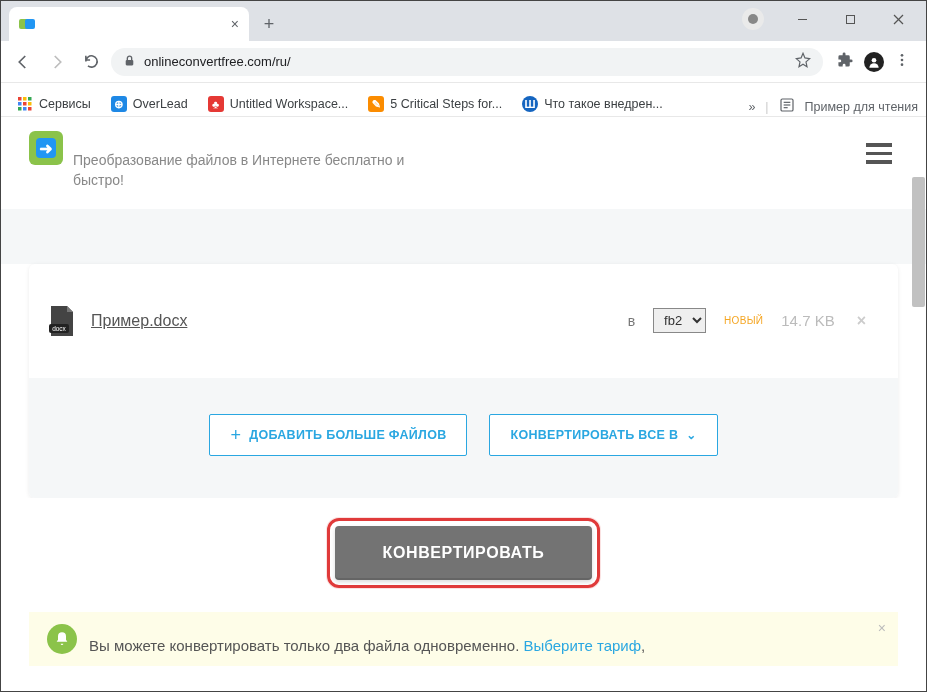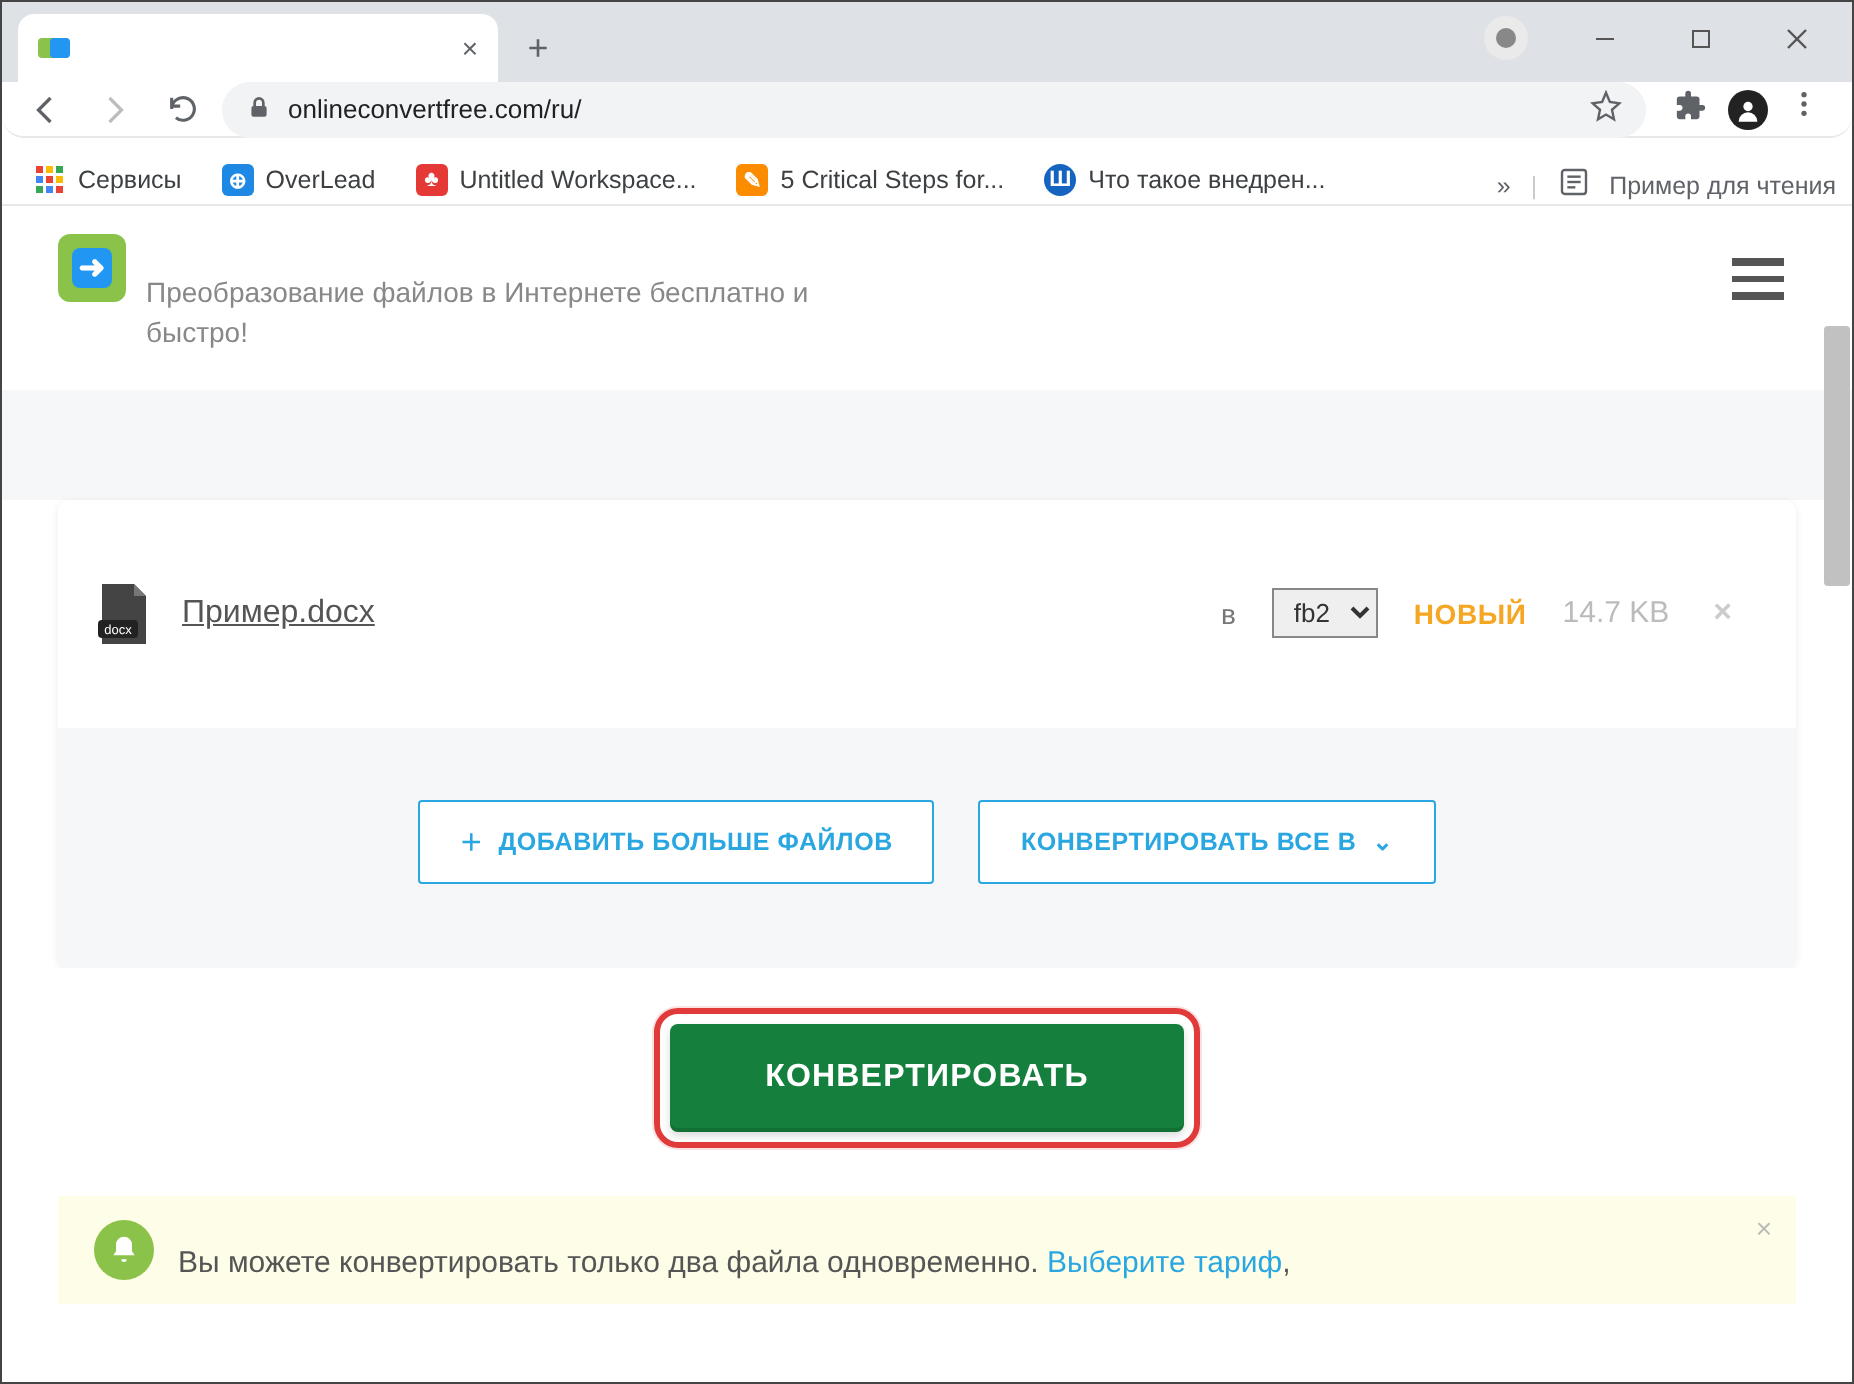--- a/index.html
+++ b/index.html
@@ -8,21 +8,21 @@
 
 .titlebar { height: 40px; background: #dee1e6; display: flex; align-items: flex-end; }
 .tab { background: #fff; height: 34px; margin-left: 8px; border-radius: 8px 8px 0 0; display: flex; align-items: center; padding: 0 10px; min-width: 240px; gap: 8px; font-size: 12px; color: #3c4043; }
 .tab-favicon { width: 16px; height: 16px; display: flex; align-items: center; justify-content: center; }
 .tab-close { color: #5f6368; margin-left: auto; font-size: 14px; cursor: pointer; }
 .newtab { width: 28px; height: 28px; display: flex; align-items: center; justify-content: center; color: #5f6368; margin-left: 6px; margin-bottom: 3px; font-size: 18px; cursor: pointer; }
 .win-controls { margin-left: auto; display: flex; gap: 8px; padding: 0 8px 8px 0; align-items: center; }
 .win-btn { width: 40px; height: 28px; display: flex; align-items: center; justify-content: center; color: #555; }
 .incognito-badge { width: 22px; height: 22px; border-radius: 50%; background: #eaeaea; display: flex; align-items: center; justify-content: center; margin-right: 10px; font-size: 10px; color: #555; }
 
-.addrbar { height: 28px; background: #fff; display: flex; align-items: center; padding: 0 8px; gap: 6px; border-bottom: 1px solid #e8e8e8; border-radius: 11px; }
+.addrbar { height: 42px; background: #fff; display: flex; align-items: center; padding: 0 8px; gap: 6px; border-bottom: 1px solid #e8e8e8; }
 .nav-btn { width: 28px; height: 28px; display: flex; align-items: center; justify-content: center; color: #5f6368; border-radius: 50%; }
 .nav-btn.disabled { color: #bdbdbd; }
 .url-field { flex: 1; height: 28px; background: #f1f3f4; border-radius: 14px; display: flex; align-items: center; padding: 0 12px; gap: 8px; font-size: 13px; color: #202124; }
 .url-lock { color: #5f6368; }
 .url-text { color: #5f6368; }
 .url-text .domain { color: #202124; }
 .url-right { margin-left: auto; display: flex; gap: 10px; align-items: center; color: #5f6368; }
 .ext-icons { display: flex; gap: 10px; align-items: center; padding: 0 8px; }
 .ext-icon { width: 20px; height: 20px; border-radius: 50%; display: flex; align-items: center; justify-content: center; font-size: 12px; }
 
@@ -46,32 +46,32 @@
 .hamburger span { width: 26px; height: 3.5px; background: #555; }
 
 .card { margin: 0 28px; background: #fff; border-radius: 6px; box-shadow: 0 1px 4px rgba(0,0,0,0.08); overflow: hidden; }
 .file-row { display: flex; align-items: center; padding: 40px 28px 40px 18px; gap: 14px; }
 .file-icon { width: 30px; height: 34px; position: relative; }
 .file-icon svg { width: 30px; height: 34px; }
 .file-name { font-size: 16px; color: #555; text-decoration: underline; }
 .file-meta { margin-left: auto; display: flex; align-items: center; gap: 18px; font-size: 13px; }
 .fmt-label { color: #777; font-size: 14px; }
 .fmt-select { border: 1px solid #888; padding: 3px 6px; font-size: 13px; background: #efefef; color: #333; }
-.badge-new { color: #F5A623; font-size: 14px; font-weight: 700; letter-spacing: 0.3px; }
+.badge-new { color: #F5A623; font-size: 10px; font-weight: 400; letter-spacing: 0.3px; }
 .file-size { color: #bbb; font-size: 15px; }
 .file-remove { color: #ccc; font-size: 16px; cursor: pointer; font-weight: bold; padding: 0 4px; }
 
 .card-actions { background: #F5F7F8; padding: 36px 0 42px 0; display: flex; justify-content: center; gap: 22px; }
 .btn-outline { border: 1.5px solid #2AA7E1; color: #2AA7E1; background: #fff; padding: 11px 20px; font-size: 12.5px; font-weight: 600; letter-spacing: 0.3px; display: flex; align-items: center; gap: 8px; cursor: pointer; border-radius: 2px; }
 .btn-outline .plus { font-size: 18px; font-weight: 400; line-height: 1; }
 .btn-outline .chev { font-size: 12px; }
 
 .convert-wrap { display: flex; justify-content: center; padding: 20px 0 16px 0; background: #fff; }
 .convert-highlight { border: 3.5px solid #E03A3A; border-radius: 12px; padding: 5px; box-shadow: 0 0 0 1px rgba(224,58,58,0.15); }
-.btn-convert { background: #15803d; color: #fff; border: none; padding: 18px 48px; font-size: 16px; font-weight: 600; letter-spacing: 0.6px; cursor: pointer; border-radius: 4px; box-shadow: inset 0 -2px 0 rgba(0,0,0,0.12), 0 2px 4px rgba(0,0,0,0.15); }
+.btn-convert { background: #737373; color: #fff; border: none; padding: 18px 48px; font-size: 16px; font-weight: 600; letter-spacing: 0.6px; cursor: pointer; border-radius: 4px; box-shadow: inset 0 -2px 0 rgba(0,0,0,0.12), 0 2px 4px rgba(0,0,0,0.15); }
 
 .notice { background: #FEFDE8; margin: 8px 28px 0 28px; padding: 12px 18px; display: flex; align-items: flex-end; gap: 12px; font-size: 15px; color: #555; position: relative; }
 .notice-icon { width: 30px; height: 30px; background: #8BC34A; border-radius: 50%; display: flex; align-items: center; justify-content: center; color: #fff; flex-shrink: 0; }
 .notice a { color: #2AA7E1; text-decoration: none; }
 .notice-close { position: absolute; right: 12px; top: 8px; color: #bbb; font-size: 14px; cursor: pointer; }
 
 .content-bg { background: #fff; }
 .gap2 { background: #F5F7F8; height: 55px; }
 </style>
 </head>

